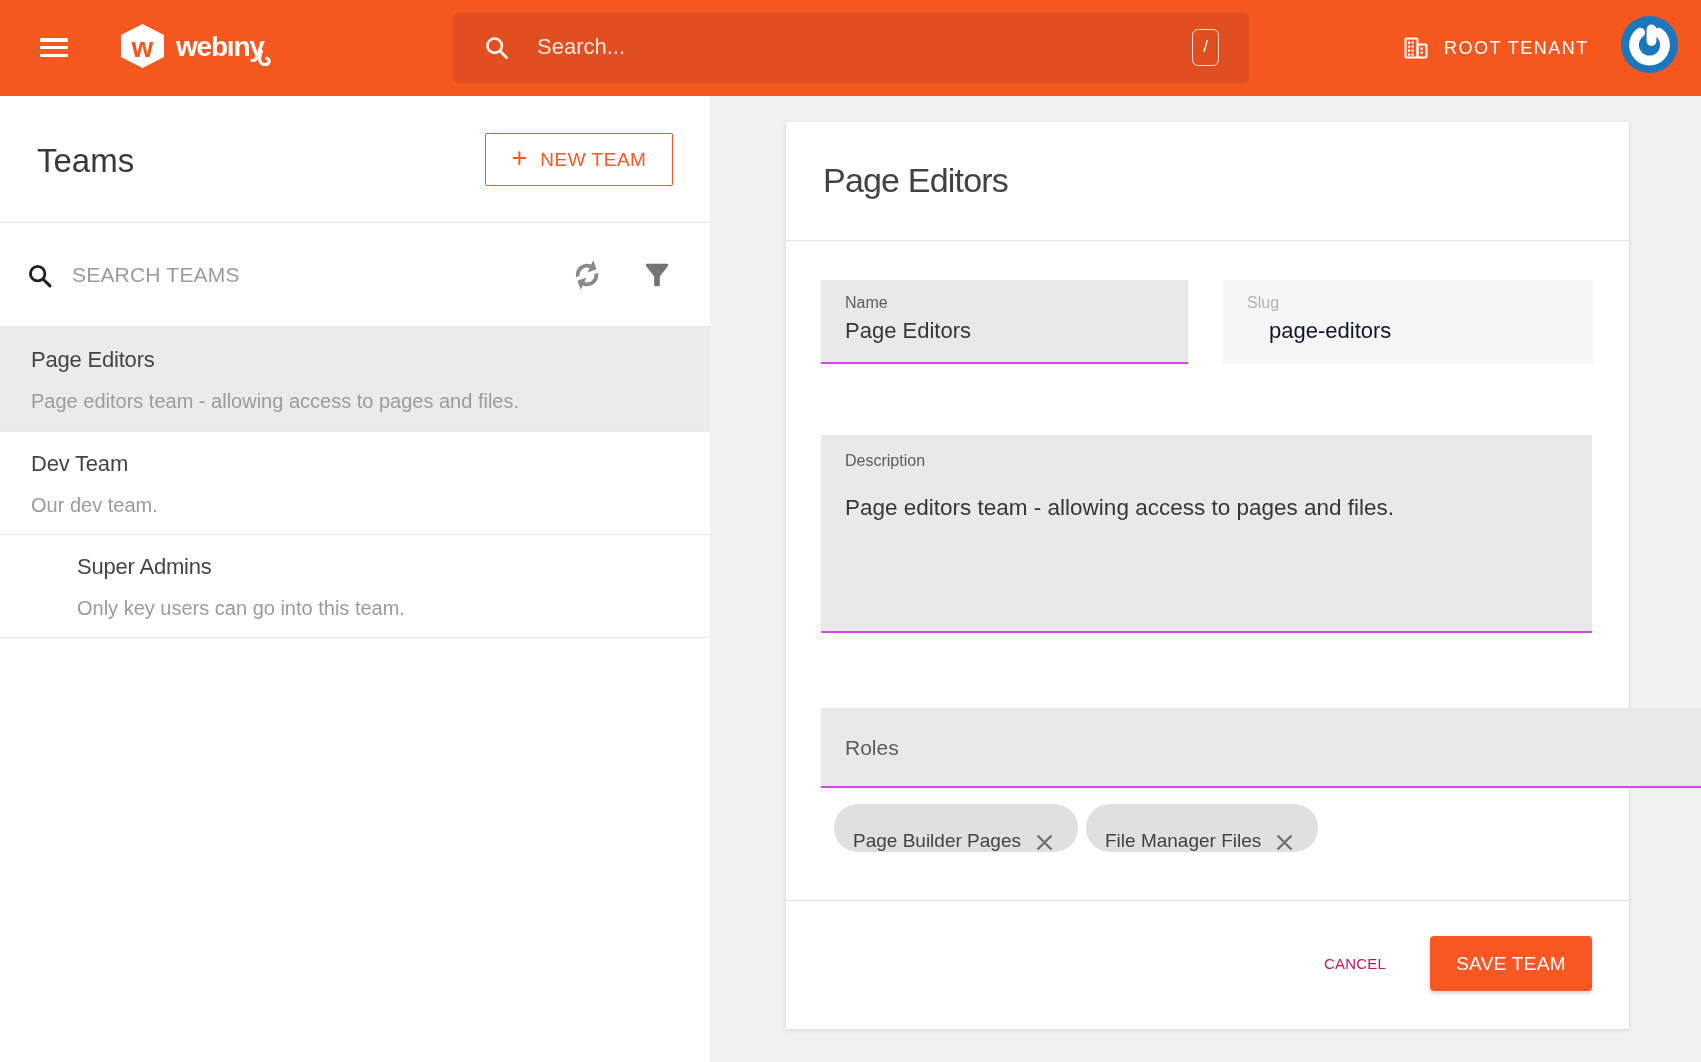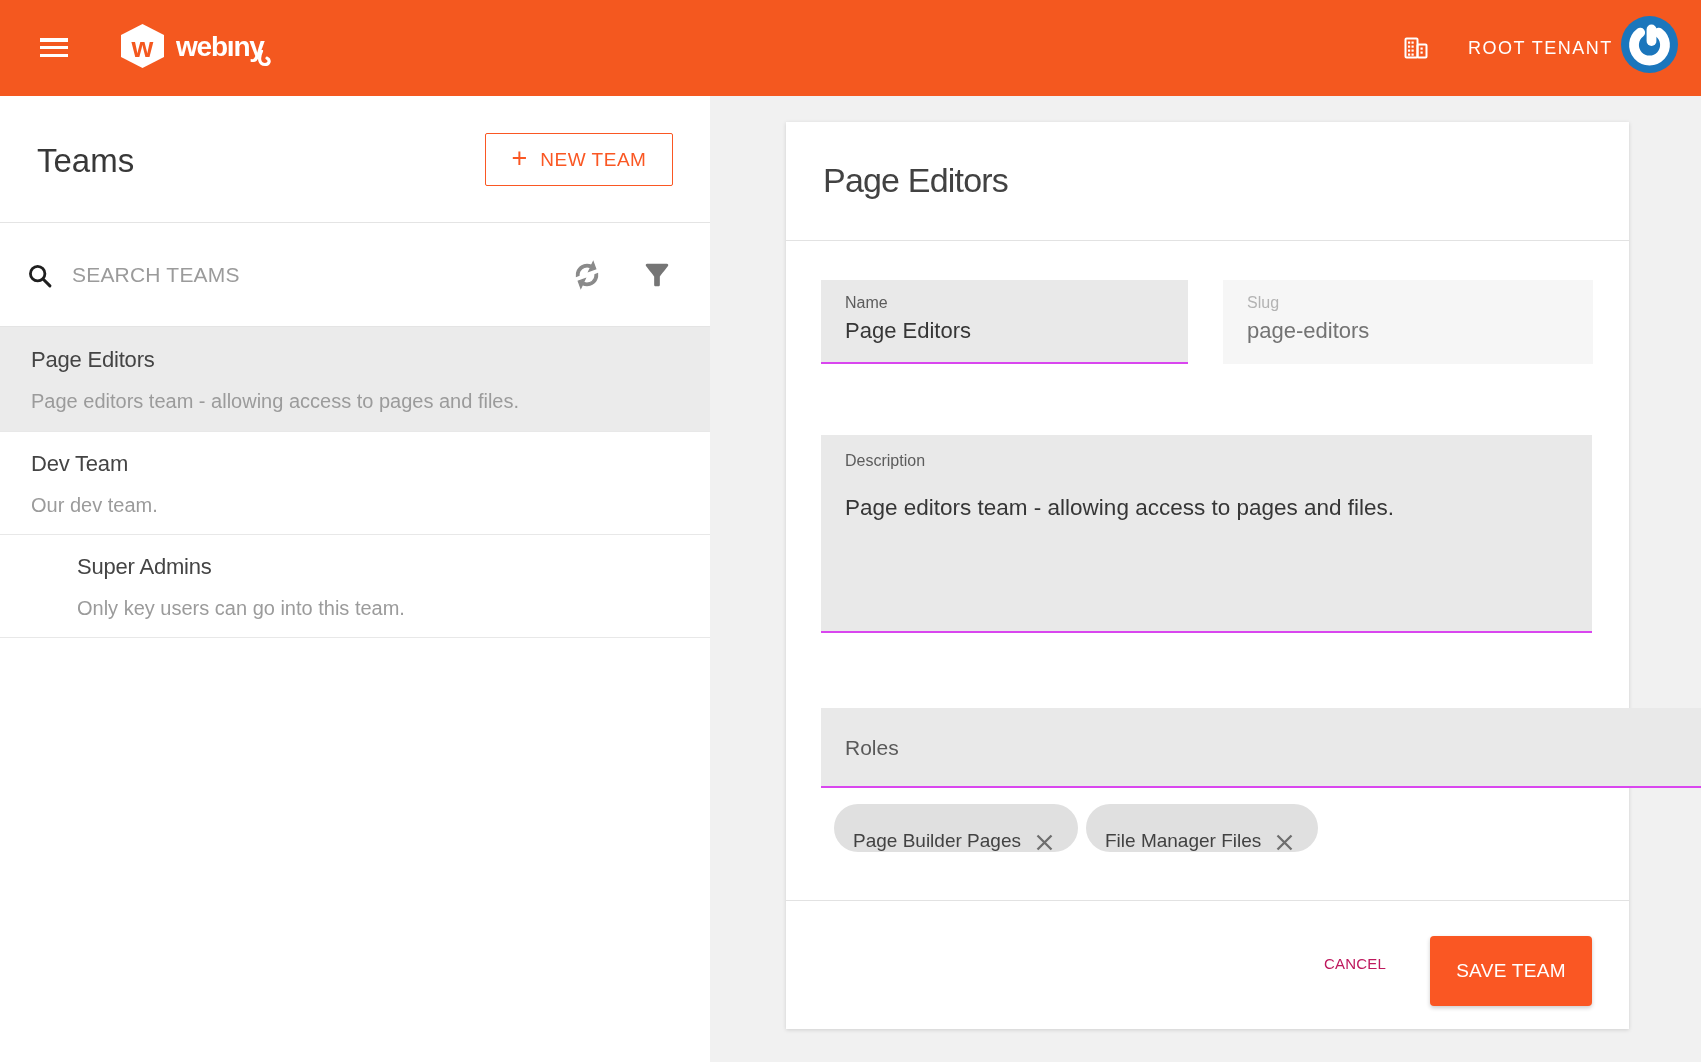--- a/index.html
+++ b/index.html
@@ -13,21 +13,21 @@
   #hexlogo { position:absolute; left:121px; top:24px; }
   #wordmark { position:absolute; left:176px; top:31px; font-size:28px; font-weight:bold;
     color:#fff; letter-spacing:-1.2px; }
   #searchbar { position:absolute; left:453px; top:13px; width:796px; height:70px;
     background:#e14e1f; border-radius:5px; }
   #searchbar .mag { position:absolute; left:30px; top:21px; }
   #searchbar .ph { position:absolute; left:84px; top:21px; font-size:22px; color:rgba(255,255,255,0.85); }
   #slashkey { position:absolute; left:739px; top:16px; width:27px; height:37px;
     border:1px solid rgba(255,255,255,0.8); border-radius:6px; color:#fff;
     font-size:17px; text-align:center; line-height:34px; }
-  #tenant { position:absolute; left:1404px; top:0; height:96px; display:flex; align-items:center; color:#fff;gap:24px; }
+  #tenant { position:absolute; left:1404px; top:0; height:96px; display:flex; align-items:center; color:#fff; }
   #tenant .txt { margin-left:16px; font-size:18px; letter-spacing:1.5px; }
   #avatar { position:absolute; left:1621px; top:16px; }
 
   
   #left { position:absolute; left:0; top:96px; width:710px; height:740px; background:#fff;padding-left:36px; }
   #teams-title { position:absolute; left:37px; top:46px; font-size:33px; color:#383838; }
   #newteam { position:absolute; left:485px; top:37px; width:188px; height:53px;
     border:1px solid #fa5723; border-radius:2px; color:#fa5723;
     display:flex; align-items:center; justify-content:center; }
   #newteam .plus { font-size:27px; font-weight:400; margin-right:13px; margin-top:-3px; }
@@ -48,36 +48,36 @@
     box-shadow:0 1px 4px rgba(0,0,0,0.14); }
   #card-title { position:absolute; left:37px; top:39px; font-size:34px; letter-spacing:-0.8px; color:#424242; }
   .cdiv { position:absolute; left:0; width:843px; height:1px; background:#e2e2e2; }
 
   .field { position:absolute; background:#e9e9e9; border-bottom:2px solid #d946ef; }
   .field .lab { position:absolute; left:24px; top:14px; font-size:16px; color:#5c5c5c; }
   .field .val { position:absolute; left:24px; top:38px; font-size:22px; color:#363636; }
   #f-name { left:35px; top:158px; width:367px; height:84px; }
   #f-slug { left:437px; top:158px; width:370px; height:84px; background:#f6f6f6; border-bottom:none; }
   #f-slug .lab { color:#b3b3b3; }
-  #f-slug .val { color:#737373; }
+  #f-slug .val { color:#0f172a;margin-left:22px; }
   #f-desc { left:35px; top:313px; width:771px; height:198px; }
   #f-desc .val { top:60px; font-size:22.5px; }
   #f-desc .lab { top:17px; }
   #f-roles { left:35px; top:586px; width:924px; height:80px; }
   #f-roles .lab { top:28px; font-size:21px; color:#5a5a5a; }
 
   .chip { position:absolute; top:682px; height:48px; background:#e0e0e0; border-radius:24px;
     display:flex; align-items:flex-end; }
   .chip .ct { font-size:19px; color:#424242; margin-left:19px; }
   .chip svg { margin-left:14px; }
   #chip1 { left:48px; width:244px; }
   #chip2 { left:300px; width:232px; }
 
   #cancel { position:absolute; left:538px; top:833px; font-size:15px; letter-spacing:0.2px; color:#be185d; }
-  #save { position:absolute; left:644px; top:814px; width:162px; height:70px; background:#fa5723;
+  #save { position:absolute; left:644px; top:814px; width:162px; height:55px; background:#fa5723;
     border-radius:4px; color:#fff; font-size:19px; letter-spacing:0.3px;
     display:flex; align-items:center; justify-content:center;
     box-shadow:0 2px 4px rgba(0,0,0,0.2); }
 </style>
 </head>
 <body>
 
 <div id="right"></div>
 
 <div id="left">
@@ -165,20 +165,28 @@
       <div></div>
     </div>
   <svg id="hexlogo" width="43" height="44" viewBox="0 0 43 44">
     <polygon points="21.5,0 43,11 43,33 21.5,44 0,33 0,11" fill="#ffffff"></polygon>
     <text x="21.5" y="33" text-anchor="middle" font-family="Liberation Sans, sans-serif" font-size="28" font-weight="bold" fill="#f4581f">w</text>
   </svg>
   <div id="wordmark">webıny</div>
   <svg id="wcurl" width="18" height="18" viewBox="0 0 18 18" style="position:absolute;left:255px;top:50px">
     <path d="M6.5 1 C3 8.5 4.5 14.5 10 14.5 C14.5 14.5 15.5 10 12 8.2" fill="none" stroke="#fff" stroke-width="3.2" stroke-linecap="round"></path>
   </svg>
+  <div id="searchbar">
+    <svg class="mag" width="28" height="28" viewBox="0 0 24 24">
+      <circle cx="10" cy="10" r="6.2" fill="none" stroke="#fdf1ec" stroke-width="2.2"></circle>
+      <line x1="14.8" y1="14.8" x2="20.3" y2="20.3" stroke="#fdf1ec" stroke-width="2.4" stroke-linecap="round"></line>
+    </svg>
+    <span class="ph">Search...</span>
+    <div id="slashkey">/</div>
+  </div>
   <div id="tenant">
     <svg width="24" height="22" viewBox="0 0 24 22" fill="none" stroke="#fff">
       <rect x="1.5" y="1.5" width="12" height="19" rx="1" stroke-width="2"></rect>
       <rect x="13.5" y="7.5" width="9" height="13" rx="1" stroke-width="2"></rect>
       <g fill="#fff" stroke="none">
         <rect x="4" y="4.5" width="2.2" height="2.2"></rect>
           <rect x="7.5" y="4.5" width="2.2" height="2.2"></rect>
         <rect x="4" y="8.5" width="2.2" height="2.2"></rect>
           <rect x="7.5" y="8.5" width="2.2" height="2.2"></rect>
         <rect x="4" y="12.5" width="2.2" height="2.2"></rect>

